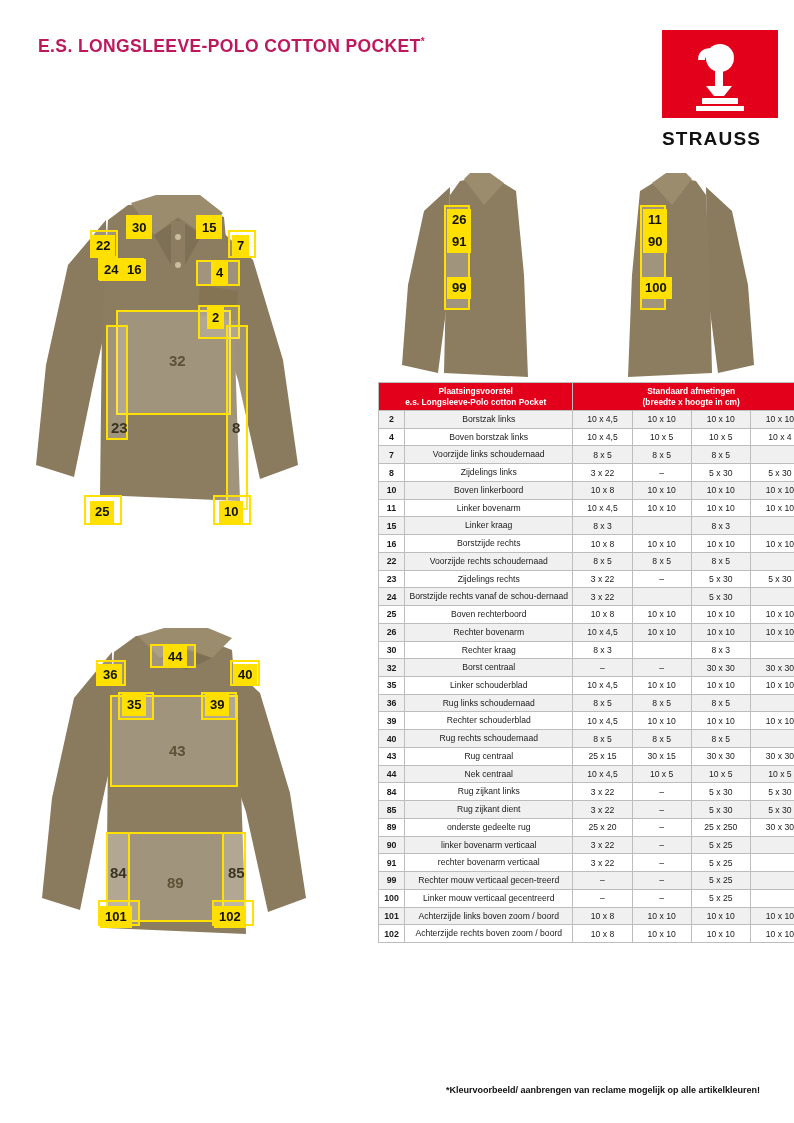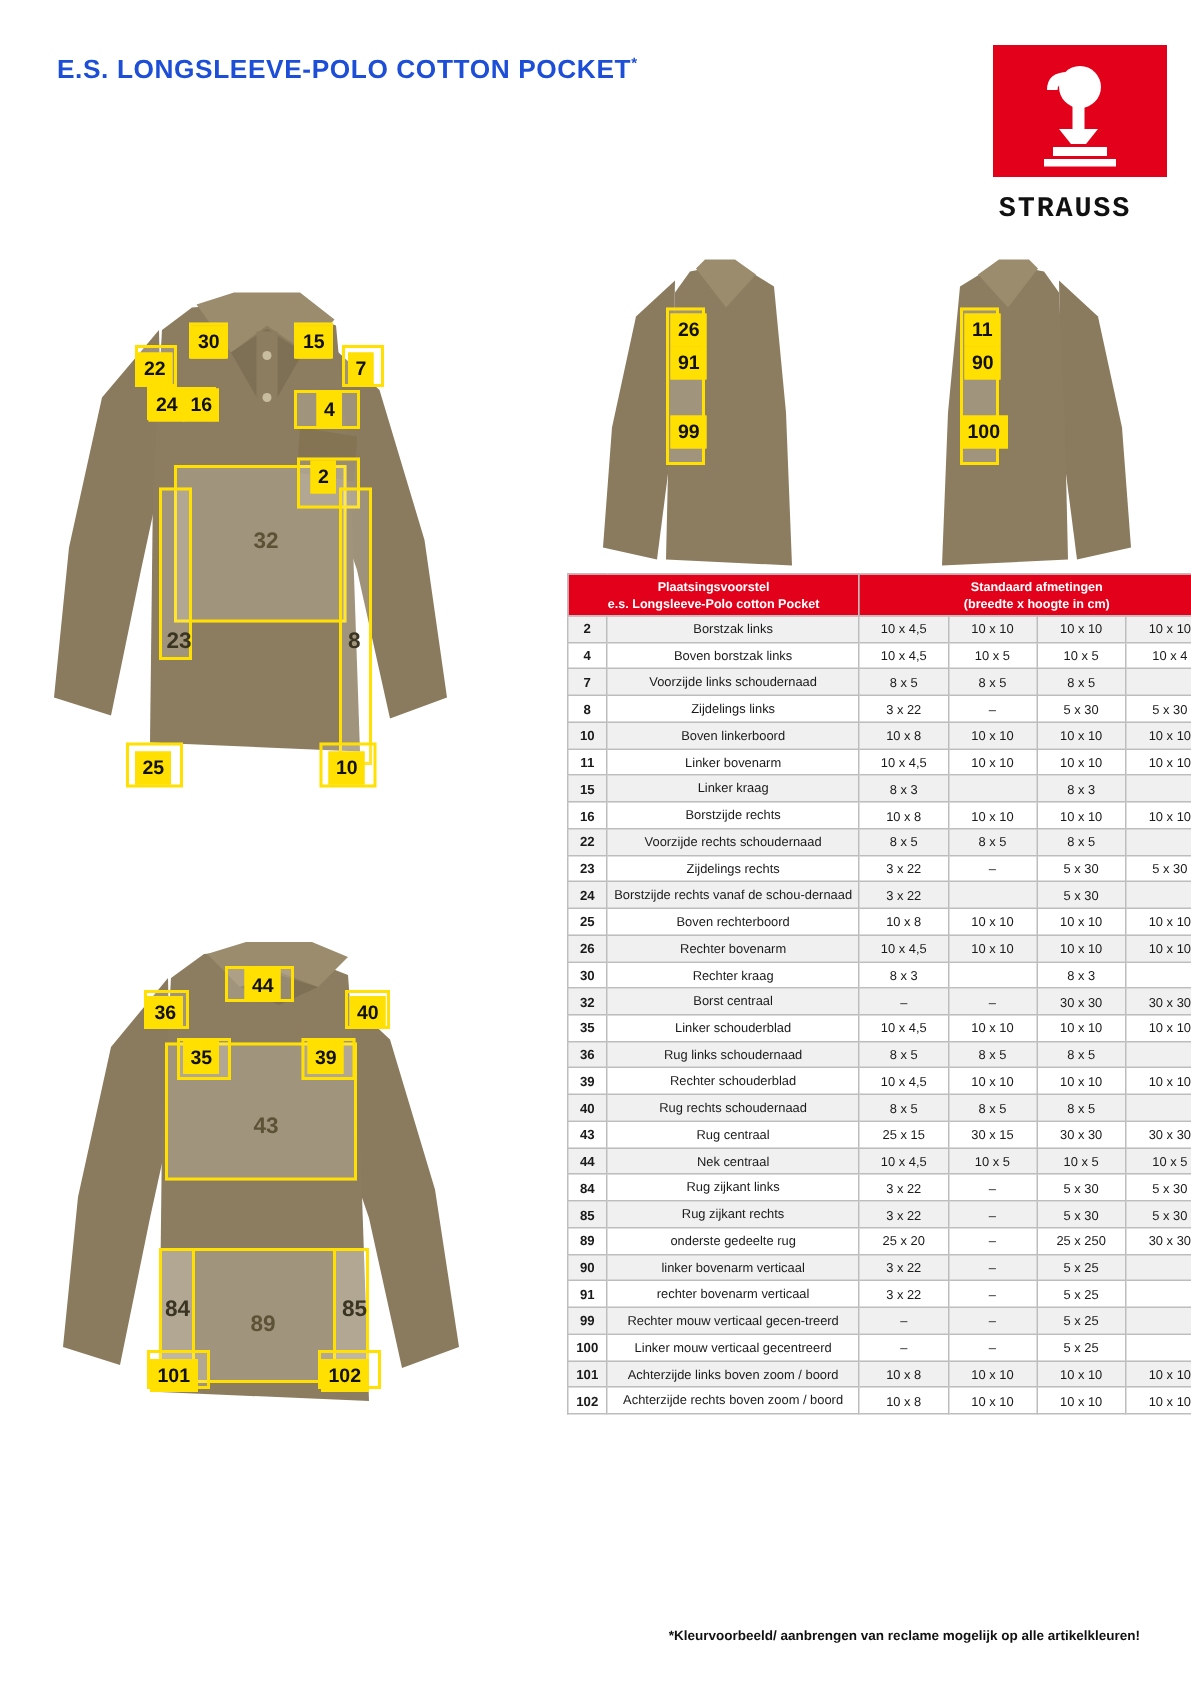--- a/index.html
+++ b/index.html
@@ -20,29 +20,28 @@
     position: absolute;
     left: 0; top: 0;
     width: 794px; height: 170px;
   }
   .doc-title {
     position: absolute;
     left: 38px; top: 36px;
     font-size: 17.5px;
     font-weight: bold;
     letter-spacing: 0.4px;
-    color: #1d4ed8;
+    color: #be185d;
   }
   .doc-title sup { font-size: 10px; vertical-align: super; }
 
   .logo-block {
     position: absolute;
     right: 36px; top: 30px;
     width: 96px;
-    font-family: Liberation Mono, monospace;
   }
   .logo-square {
     width: 116px; height: 88px;
     background: #e2001a;
     position: relative;
   }
   .logo-square svg { position: absolute; left: 0; top: 0; }
   .logo-word {
     margin-top: 10px;
     text-align: center;
@@ -460,21 +459,21 @@
         <tr>
           <td class="nr">84</td>
           <td class="place">Rug zijkant links</td>
           <td class="dim">3 x 22</td>
           <td class="dim">–</td>
           <td class="dim">5 x 30</td>
           <td class="dim">5 x 30</td>
         </tr>
         <tr class="alt">
           <td class="nr">85</td>
-          <td class="place">Rug zijkant rechts</td>
+          <td class="place">Rug zijkant dient</td>
           <td class="dim">3 x 22</td>
           <td class="dim">–</td>
           <td class="dim">5 x 30</td>
           <td class="dim">5 x 30</td>
         </tr>
         <tr>
           <td class="nr">89</td>
           <td class="place">onderste gedeelte rug</td>
           <td class="dim">25 x 20</td>
           <td class="dim">–</td>

